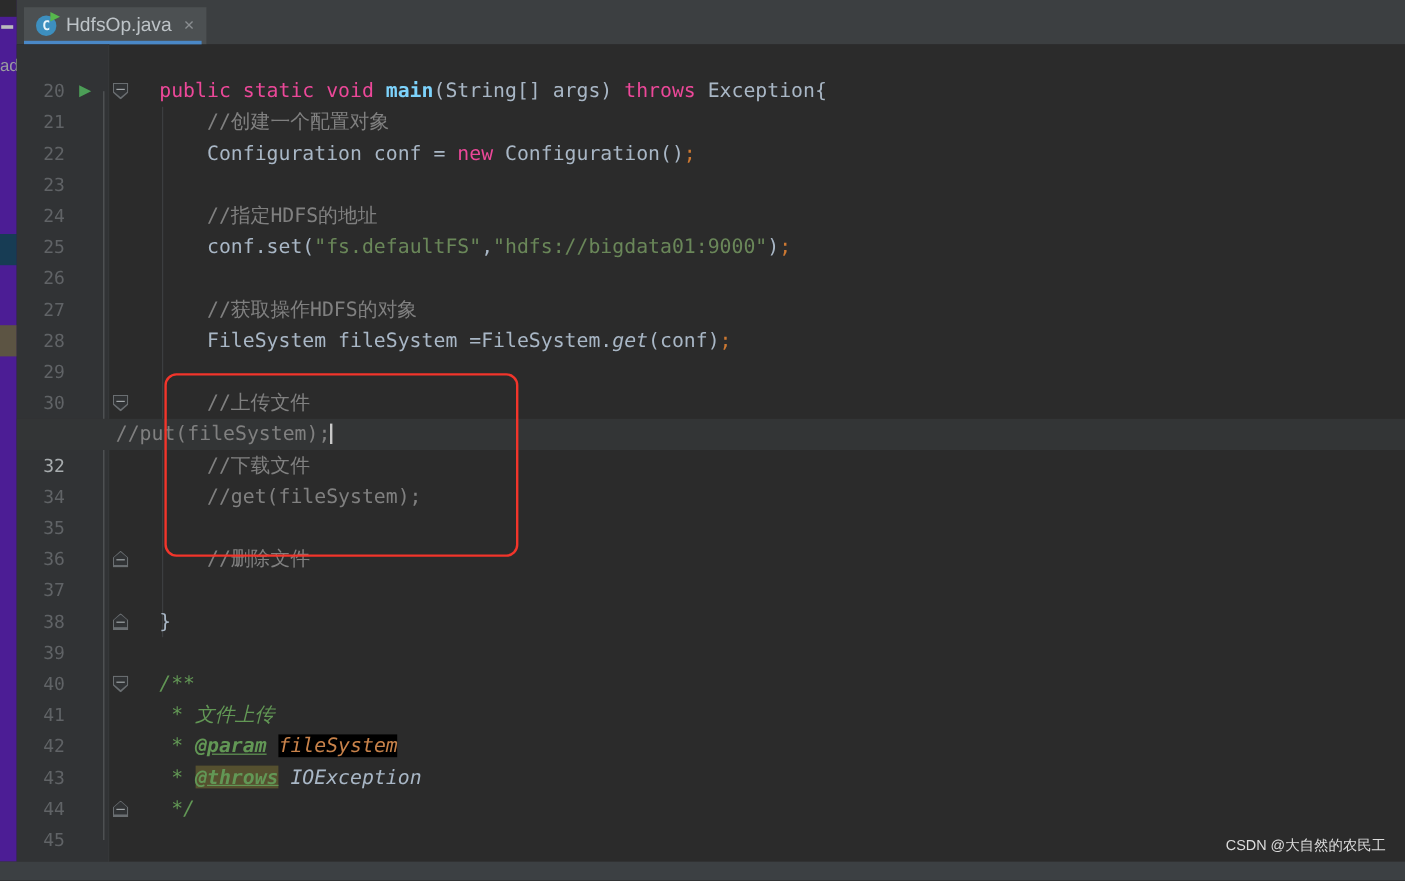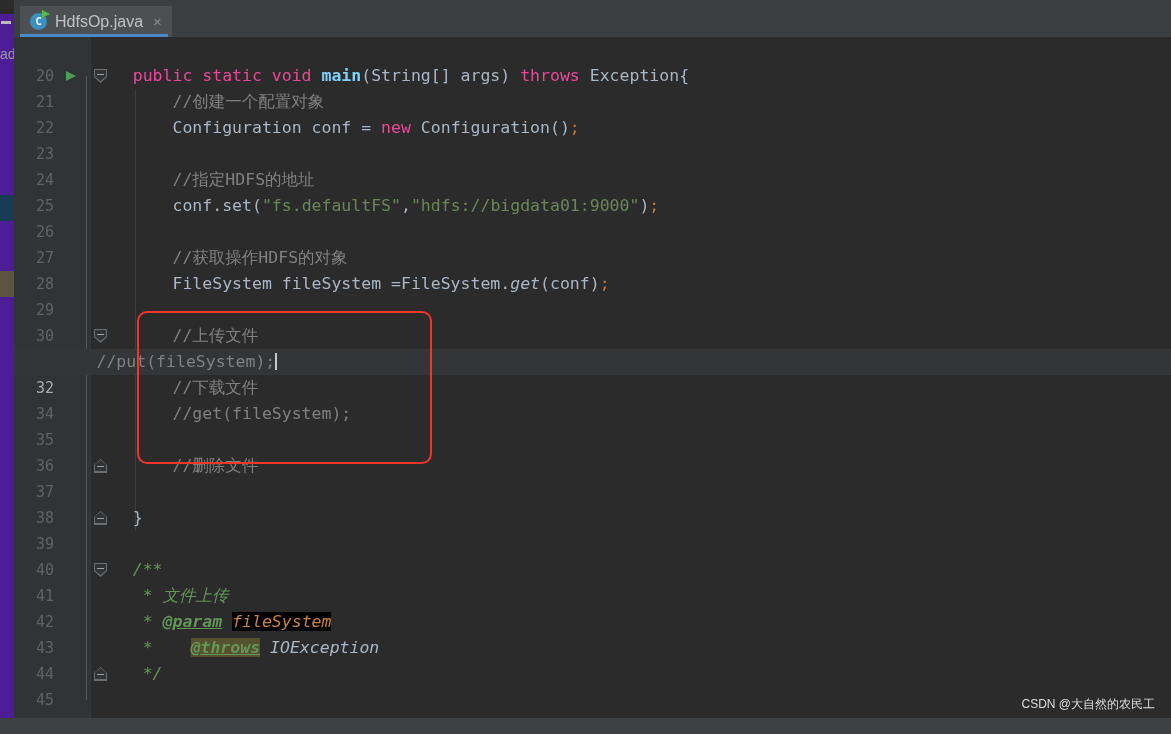--- a/index.html
+++ b/index.html
@@ -53,21 +53,21 @@
   .code{margin:0;font:16.5px/26px "DejaVu Sans Mono",monospace;white-space:pre;padding-left:3px;color:#A9B7C6;}
   .c-kw{color:#ec4899;}
   .c-fn{color:#7dd3fc;font-weight:bold;}
   .c-pl{color:#A9B7C6;}
   .c-cm{color:#808080;}
   .c-st{color:#6A8759;}
   .c-sc{color:#CC7832;}
   .c-dc{color:#629755;font-style:italic;}
   .c-it{color:#A9B7C6;font-style:italic;}
   .c-tag{color:#629755;font-weight:bold;font-style:italic;text-decoration:underline;}
-  .c-taghl{color:#629755;font-weight:bold;font-style:italic;text-decoration:underline;background:#55502F;margin-left:28px;}
+  .c-taghl{color:#629755;font-weight:bold;font-style:italic;text-decoration:underline;background:#55502F;}
   .c-hlid{color:#C8824A;font-style:italic;background:#000000;}
   .caret{display:inline-block;width:2px;height:17px;background:#C8C8C8;vertical-align:-3px;}
 
   
   #annotation-box{position:absolute;left:137px;top:311px;width:291px;height:149px;
       border:2px solid #F2352B;border-radius:10px;pointer-events:none;}
   #watermark{position:absolute;right:16px;top:696px;color:#DCDCDC;font-size:12px;
       font-family:"Liberation Sans",sans-serif;}
   #status-bar{position:absolute;left:0;top:718px;width:1171px;height:16px;background:#3C4043;}
 </style>

